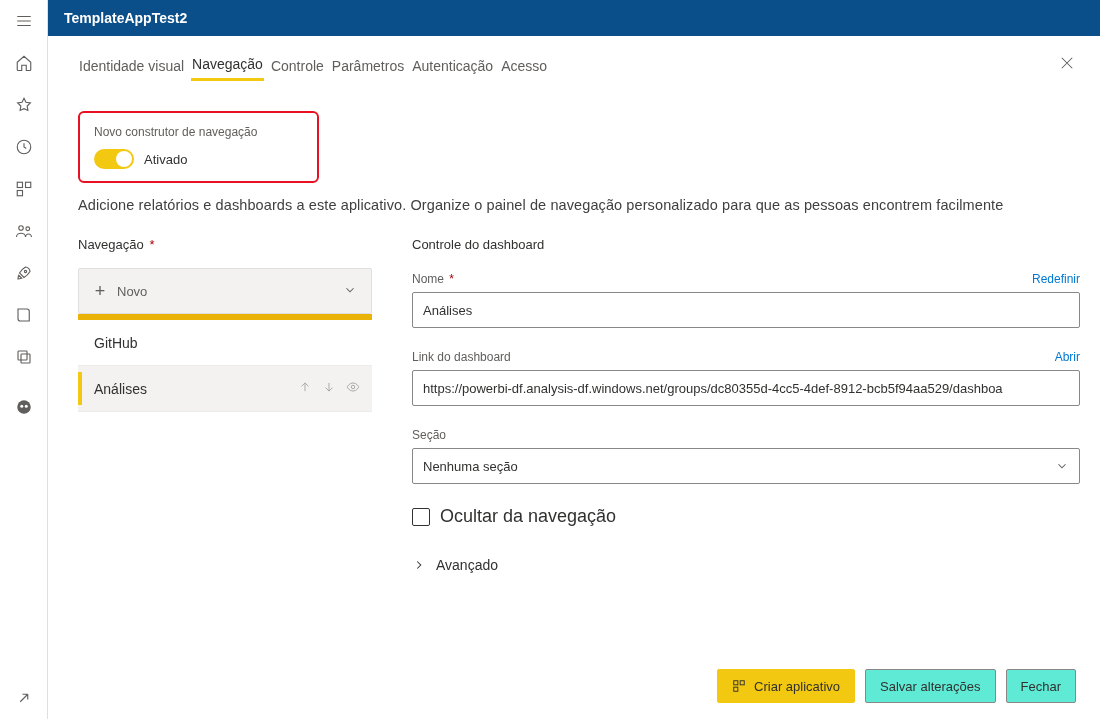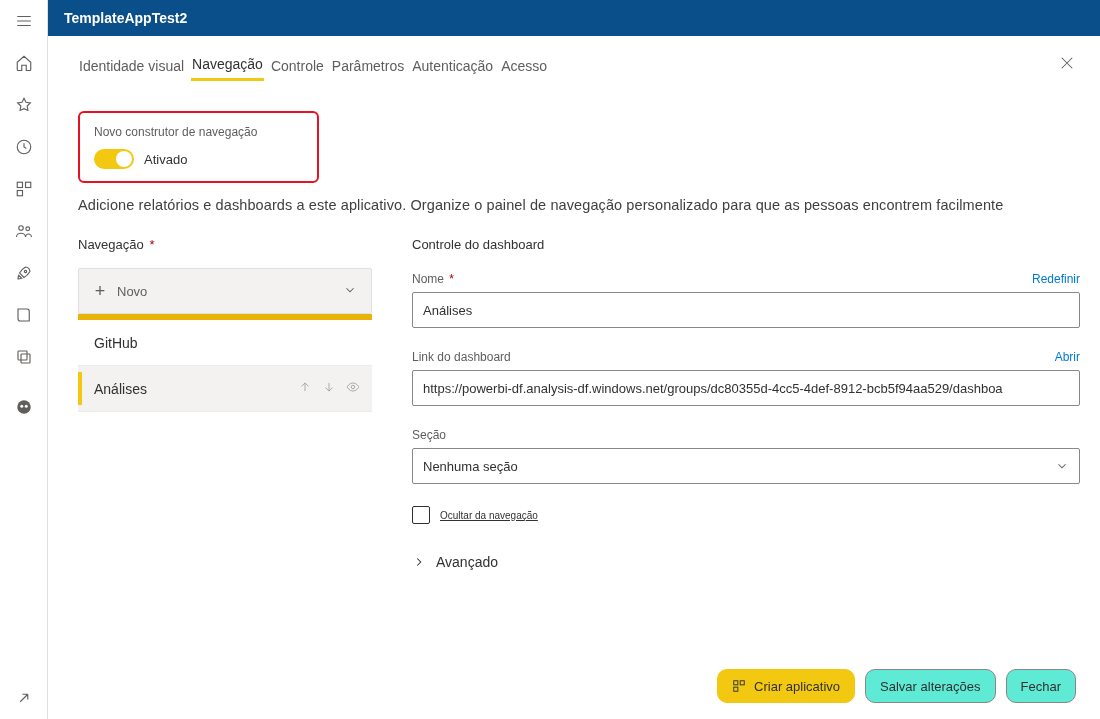--- a/index.html
+++ b/index.html
@@ -43,26 +43,26 @@
   .rowicons svg { width:14px; height:14px; stroke:currentColor; fill:none; stroke-width:1.5; }
   
   .detcol { flex:1; min-width:0; }
   .dettitle { font-size:13px; color:#323130; margin-bottom:20px; }
   .field { margin-bottom: 22px; }
   .labelrow { display:flex; justify-content:space-between; align-items:flex-end; margin-bottom:6px; }
   .flab { font-size:12px; color:#605e5c; }
   .link-a { font-size:12px; color:#0078d4; cursor:pointer; }
   .txt { width:100%; height:36px; border:1px solid #8a8886; border-radius:2px; padding:0 10px; font-size:13px; color:#323130; outline:none; background:#fff; }
   .txt.sel-box { display:flex; align-items:center; justify-content:space-between; cursor:pointer; }
-  .cbrow { display:flex; align-items:center; gap:10px; font-size:10px; color:#323130; margin-top:4px;text-decoration:underline; }
+  .cbrow { display:flex; align-items:center; gap:10px; font-size:18px; color:#323130; margin-top:4px; }
   .cb { width:18px; height:18px; border:1px solid #323130; border-radius:2px; }
   .advrow { display:flex; align-items:center; gap:10px; font-size:14px; color:#323130; margin-top:30px; cursor:pointer; }
   
   .footer { position:absolute; right:24px; bottom:16px; display:flex; gap:10px; }
-  .btn { height:34px; padding:0 14px; font-size:13px; display:flex; align-items:center; gap:8px; border-radius:10px; cursor:pointer; }
+  .btn { height:34px; padding:0 14px; font-size:13px; display:flex; align-items:center; gap:8px; border-radius:2px; cursor:pointer; }
   .btn.primary { background:#f2c811; color:#323130; border:1px solid #f2c811; }
   .btn.secondary { background:#5eead4; border:1px solid #8a8886; color:#323130; }
 </style>
 </head>
 <body>
 
 <div class="rail">
   <div id="rail-icons">
       <div class="rail-icon">
         <svg viewBox="0 0 24 24">

